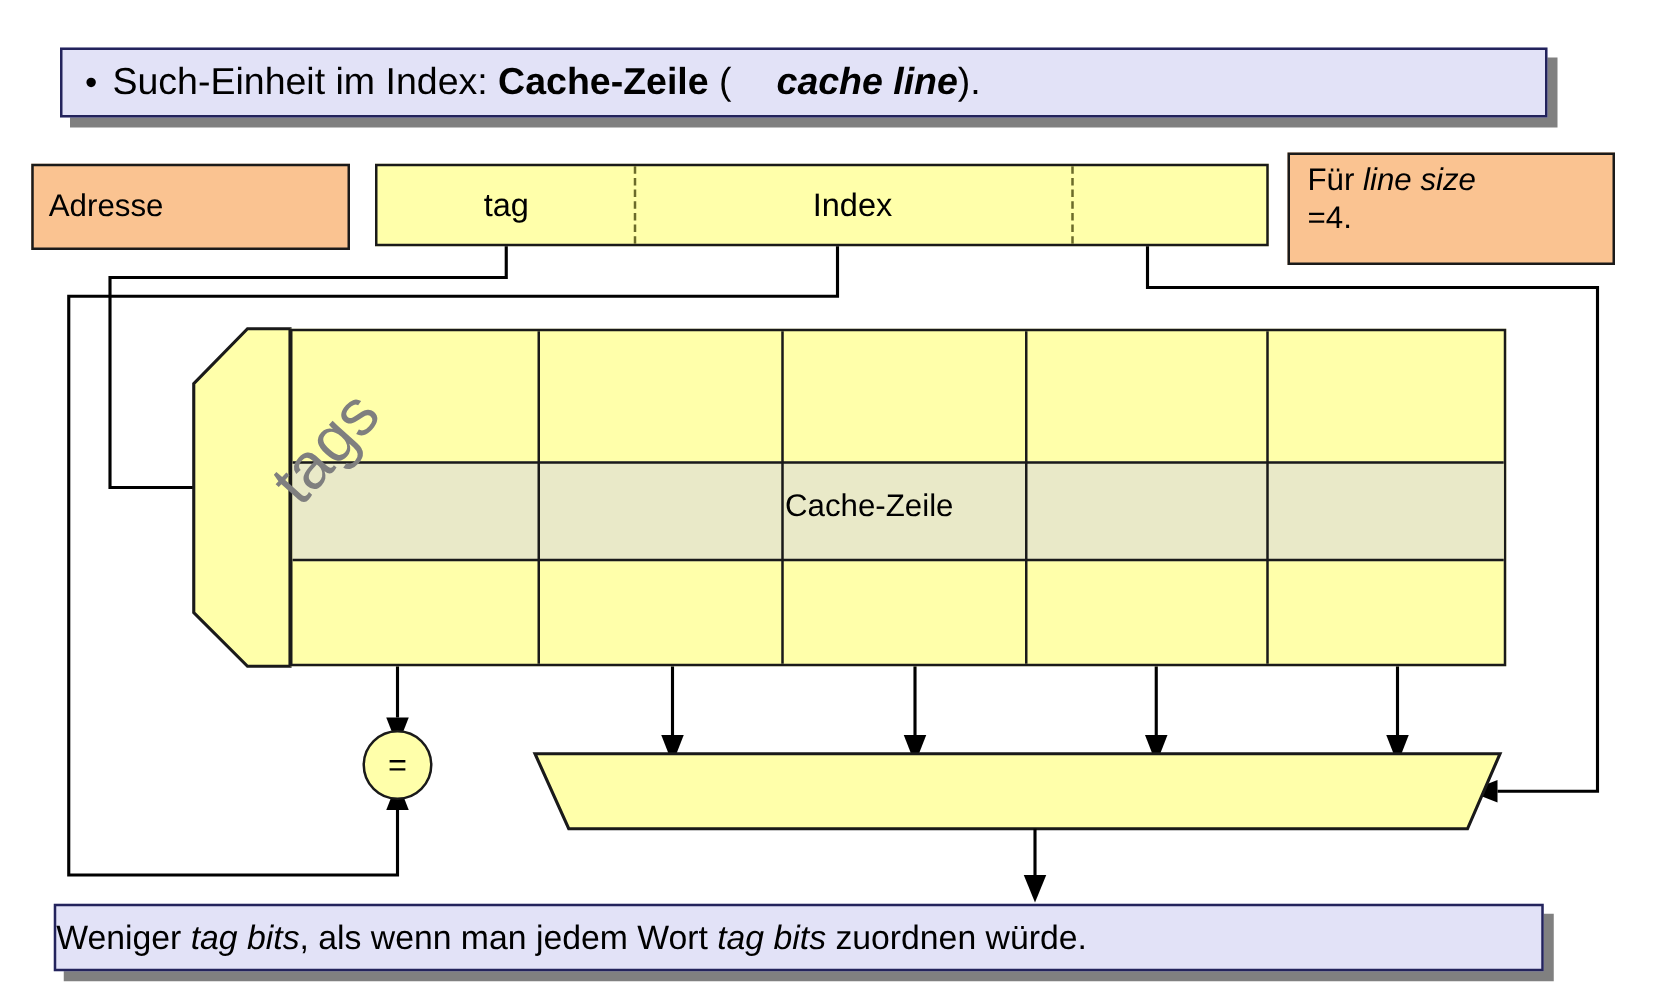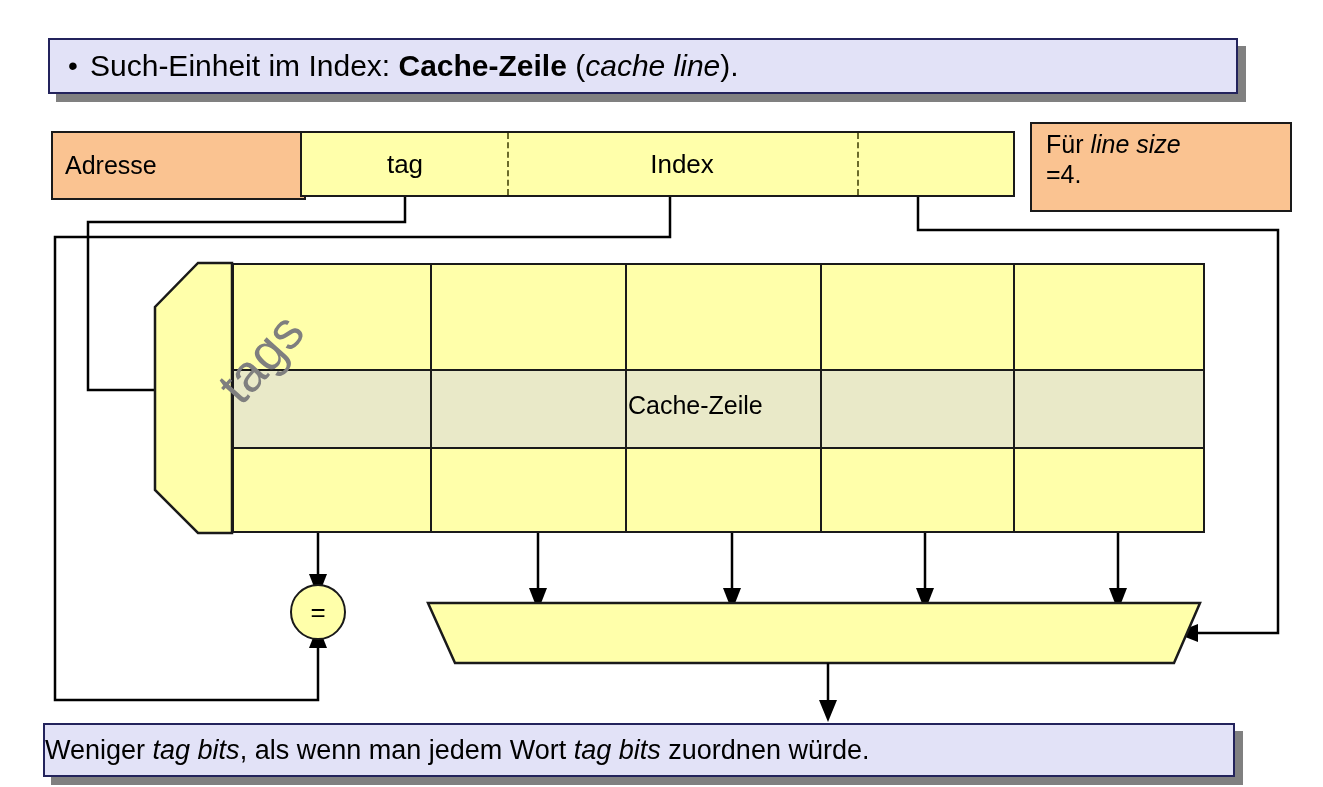--- a/index.html
+++ b/index.html
@@ -61,21 +61,20 @@
   }
   .box-adresse {
     left: 25px;
     top: 131px;
     width: 255px;
     height: 69px;
     display: flex;
     align-items: center;
     padding-left: 12px;
     font-size: 25px;
-    margin-left: 26px;
   }
   .box-linesize {
     left: 1030px;
     top: 122px;
     width: 262px;
     height: 90px;
     padding: 6px 0 16px 14px;
     font-size: 25px;
     line-height: 1.18;
   }
@@ -184,21 +183,21 @@
     pointer-events: none;
   }
 </style>
 </head>
 <body>
 
 <div id="slide">
 
   <div class="callout callout-top">
     <span class="bullet-dot">•</span>
-    <span class="txt"><span>Such-Einheit im Index: </span><span style="font-weight: bold;">Cache-Zeile</span><span> (</span><span style="font-weight: normal; font-style: italic;">cache line</span><span>).</span></span>
+    <span class="txt"><span>Such-Einheit im Index: </span><span style="font-weight: bold;">Cache-Zeile</span><span> (</span><span style="font-weight: bold; font-style: italic; margin-left: 36px;">cache line</span><span>).</span></span>
   </div>
 
   <div class="orange-box box-adresse">
     <span>Adresse</span>
   </div>
 
   <div class="addr-bar">
     <div class="addr-div" style="left:205px"></div>
     <div class="addr-div" style="left:555px"></div>
     <div class="addr-label" style="left:103px; ">tag</div>

